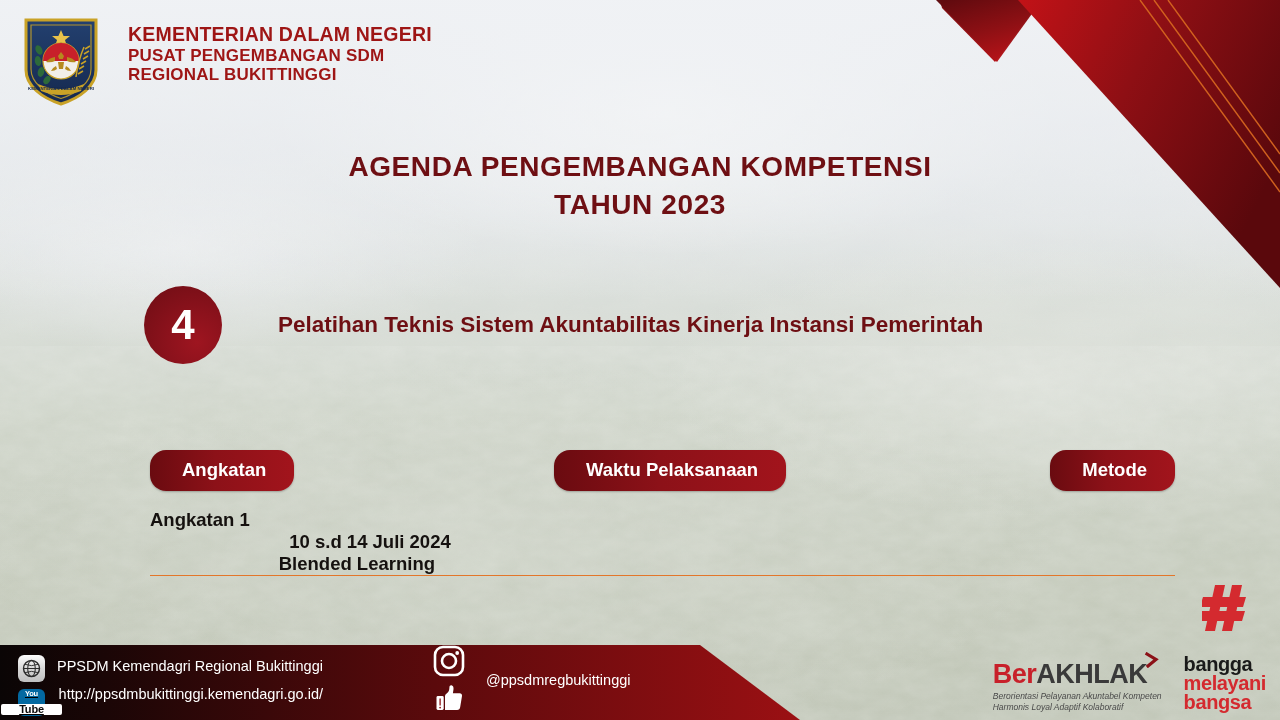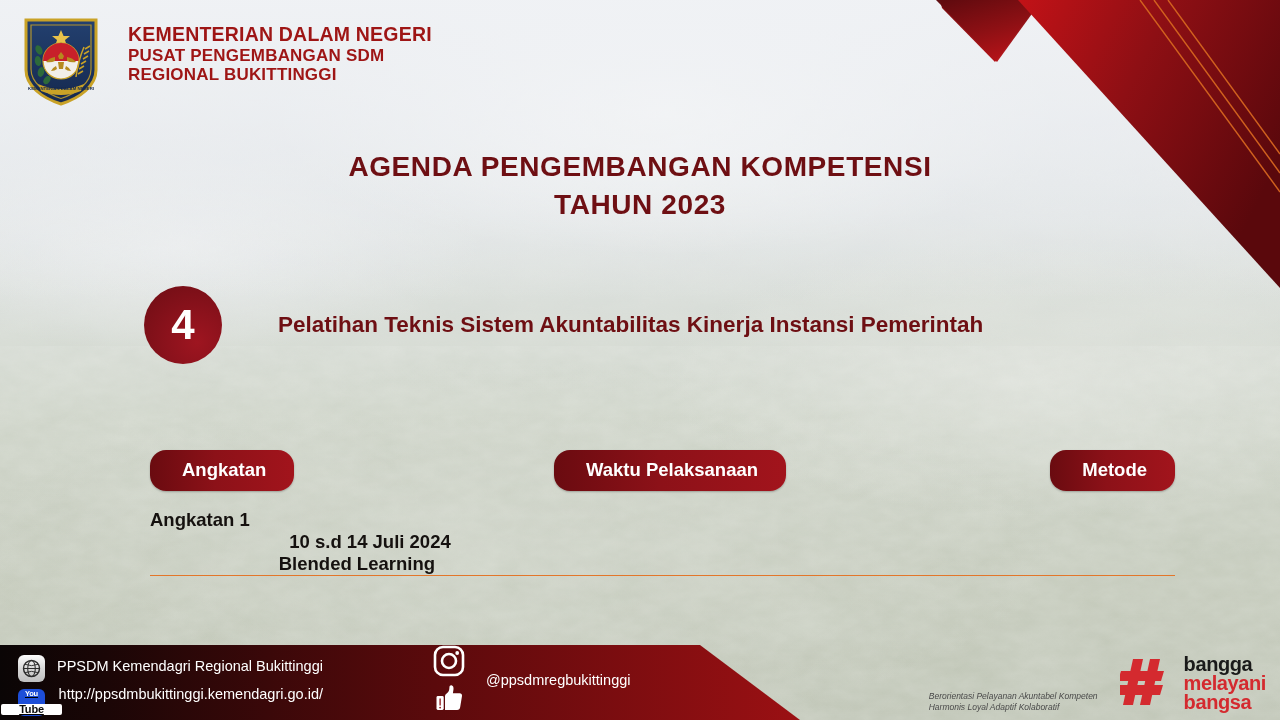--- a/index.html
+++ b/index.html
@@ -95,41 +95,41 @@
   
   .footer-band{
     position:absolute;left:0;bottom:0;width:100%;height:75px;
     clip-path:polygon(0 0, 700px 0, 800px 75px, 0 75px);
     background:linear-gradient(90deg,#0a0505 0%,#1a0606 8%,#5b0a0c 34%,#9a1013 62%,#b01317 85%,#ba1418 100%);
   }
   .footer-left{position:absolute;left:18px;bottom:4px;display:flex;align-items:flex-start;gap:12px;}
   .fl-icons{display:flex;flex-direction:column;gap:7px;padding-top:3px;}
   .ic{width:27px;height:27px;border-radius:6px;display:flex;align-items:center;justify-content:center;flex:0 0 auto;}
   .ic-globe{background:linear-gradient(180deg,#fdfdfd 0%,#d6d6d6 52%,#bfbfbf 100%);}
-  .ic-yt{background:#1d4ed8;flex-direction:column;line-height:1;text-decoration:underline;}
+  .ic-yt{background:#0369a1;flex-direction:column;line-height:1;text-decoration:underline;}
   .ic-yt .yt-you{font-size:7.5px;color:#fff;font-weight:bold;letter-spacing:-.2px;}
   .ic-yt .yt-tube{font-size:11px;color:#0b0b0b;background:#fff;border-radius:2px;padding:0 18px;font-weight:bold;margin-top:7px;letter-spacing:-.2px;}
   .fl-text{display:flex;flex-direction:column;gap:12px;padding-top:6px;text-align:right;}
   .fl-text div{color:#ffffff;font-size:14.5px;white-space:nowrap;}
 
   .footer-social{position:absolute;left:432px;bottom:4px;display:flex;align-items:flex-start;gap:20px;}
   .fs-icons{display:flex;flex-direction:column;align-items:center;gap:2px;}
   .fs-handle{color:#ffffff;font-size:14.5px;white-space:nowrap;padding-top:28px;}
 
   .footer-logos{position:absolute;right:14px;bottom:8px;display:flex;align-items:flex-end;gap:22px;}
   .berakhlak{display:flex;flex-direction:column;}
   .berakhlak .bk-main{position:relative;display:flex;align-items:flex-start;}
   .bk-word{font-size:27px;font-weight:bold;line-height:1;letter-spacing:-.5px;}
   .bk-ber{color:#c8202a;}
   .bk-akhlak{color:#3a3a3a;}
   .bk-tick{margin-left:-3px;margin-top:-9px;}
   .bk-sub{margin-top:3px;line-height:1.22;font-style:italic;}
   .bk-sub div{font-size:8.5px;color:#4a4a4a;white-space:nowrap;}
 
-  .bangga{display:flex;align-items:center;gap:18px;}
+  .bangga{display:flex;align-items:center;gap:18px;flex-direction:column;}
   .bg-hash{flex:0 0 auto;}
   .bg-words{display:flex;flex-direction:column;line-height:.95;}
   .bg-words span{font-size:20px;font-weight:bold;letter-spacing:-.4px;}
   .bg-w1{color:#1a1a1a;}
   .bg-w2,.bg-w3{color:#d42a2f;}
 </style>
 </head>
 <body>
 
 <div id="slide">
@@ -293,20 +293,29 @@
           <line x1="6.1" y1="21.4" x2="6.1" y2="14.6" stroke="#8e1014" stroke-width="1.3"></line>
           <circle cx="6.1" cy="23.6" r="0.9" fill="#8e1014"></circle>
         </svg>
       </div>
     </div>
     <div class="fs-handle">@ppsdmregbukittinggi</div>
   </div>
 
   <div class="footer-logos">
     <div class="berakhlak">
+      <div class="bk-main">
+        <span class="bk-word bk-ber">Ber</span>
+        <span class="bk-word bk-akhlak">AKHLAK</span>
+        <span class="bk-tick">
+          <svg width="16" height="16" viewBox="0 0 16 16" xmlns="http://www.w3.org/2000/svg">
+            <path d="M3 2 L12 7.5 L4 14" fill="none" stroke="#8c1118" stroke-width="3.2" stroke-linecap="square"></path>
+          </svg>
+        </span>
+      </div>
       <div class="bk-sub">
         <div>Berorientasi Pelayanan Akuntabel Kompeten</div>
         <div>Harmonis Loyal Adaptif Kolaboratif</div>
       </div>
     </div>
 
     <div class="bangga">
       <span class="bg-hash">
         <svg width="46" height="50" viewBox="0 0 46 50" xmlns="http://www.w3.org/2000/svg">
           <g fill="#d42a2f">

